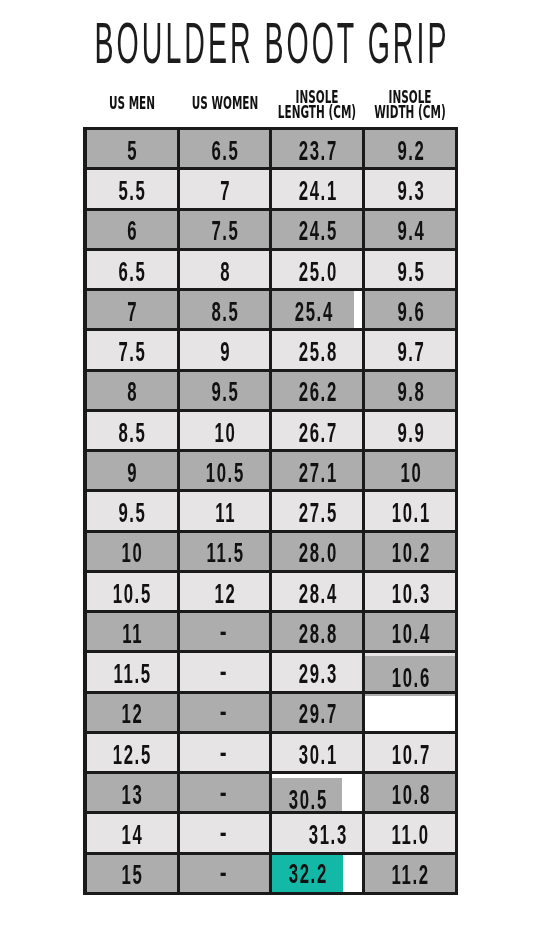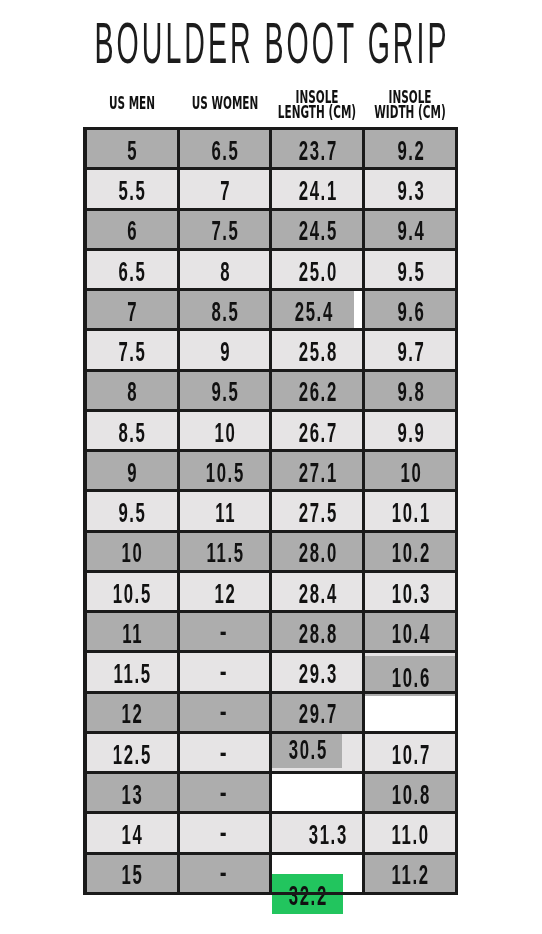--- a/index.html
+++ b/index.html
@@ -421,21 +421,21 @@
     <div class="cell" style="left:87px; top:772.52px; width:89.5px; height:58px; background:#ADADAD;">
       <div class="cell-value" style="margin-left:-59.95px;">
         <i>13</i>
       </div>
     </div>
     <div class="cell" style="left:179.5px; top:772.52px; width:89.5px; height:40.245px; background:#ADADAD;">
       <div class="cell-value dash" style="margin-left:-59.75px;">
         <i>-</i>
       </div>
     </div>
-    <div class="cell" style="left:272px; top:728px; width:70px; height:40.245px; background:#ADADAD;">
+    <div class="cell" style="left:272px; top:778px; width:70px; height:40.245px; background:#ADADAD;">
       <div class="cell-value" style="margin-left:-59.8px;">
         <i>30.5</i>
       </div>
     </div>
     <div class="cell" style="left:365px; top:772.52px; width:90px; height:40.245px; background:#ADADAD;">
       <div class="cell-value" style="margin-left:-59.8px;">
         <i>10.8</i>
       </div>
     </div>
 
@@ -463,21 +463,21 @@
     <div class="cell" style="left:87px; top:853.01px; width:89.5px; height:40.245px; background:#ADADAD;">
       <div class="cell-value" style="margin-left:-59.95px;">
         <i>15</i>
       </div>
     </div>
     <div class="cell" style="left:179.5px; top:853.01px; width:89.5px; height:40.245px; background:#ADADAD;">
       <div class="cell-value dash" style="margin-left:-59.75px;">
         <i>-</i>
       </div>
     </div>
-    <div class="cell" style="left:272px; top:874px; width:71px; height:40.245px; background:#22c55e;">
+    <div class="cell" style="left:272px; top:852px; width:71px; height:40.245px; background:#14b8a6;">
       <div class="cell-value" style="margin-left:-59.8px;">
         <i>32.2</i>
       </div>
     </div>
     <div class="cell" style="left:365px; top:853.01px; width:90px; height:40.245px; background:#ADADAD;">
       <div class="cell-value" style="margin-left:-59.8px;">
         <i>11.2</i>
       </div>
     </div>
 

